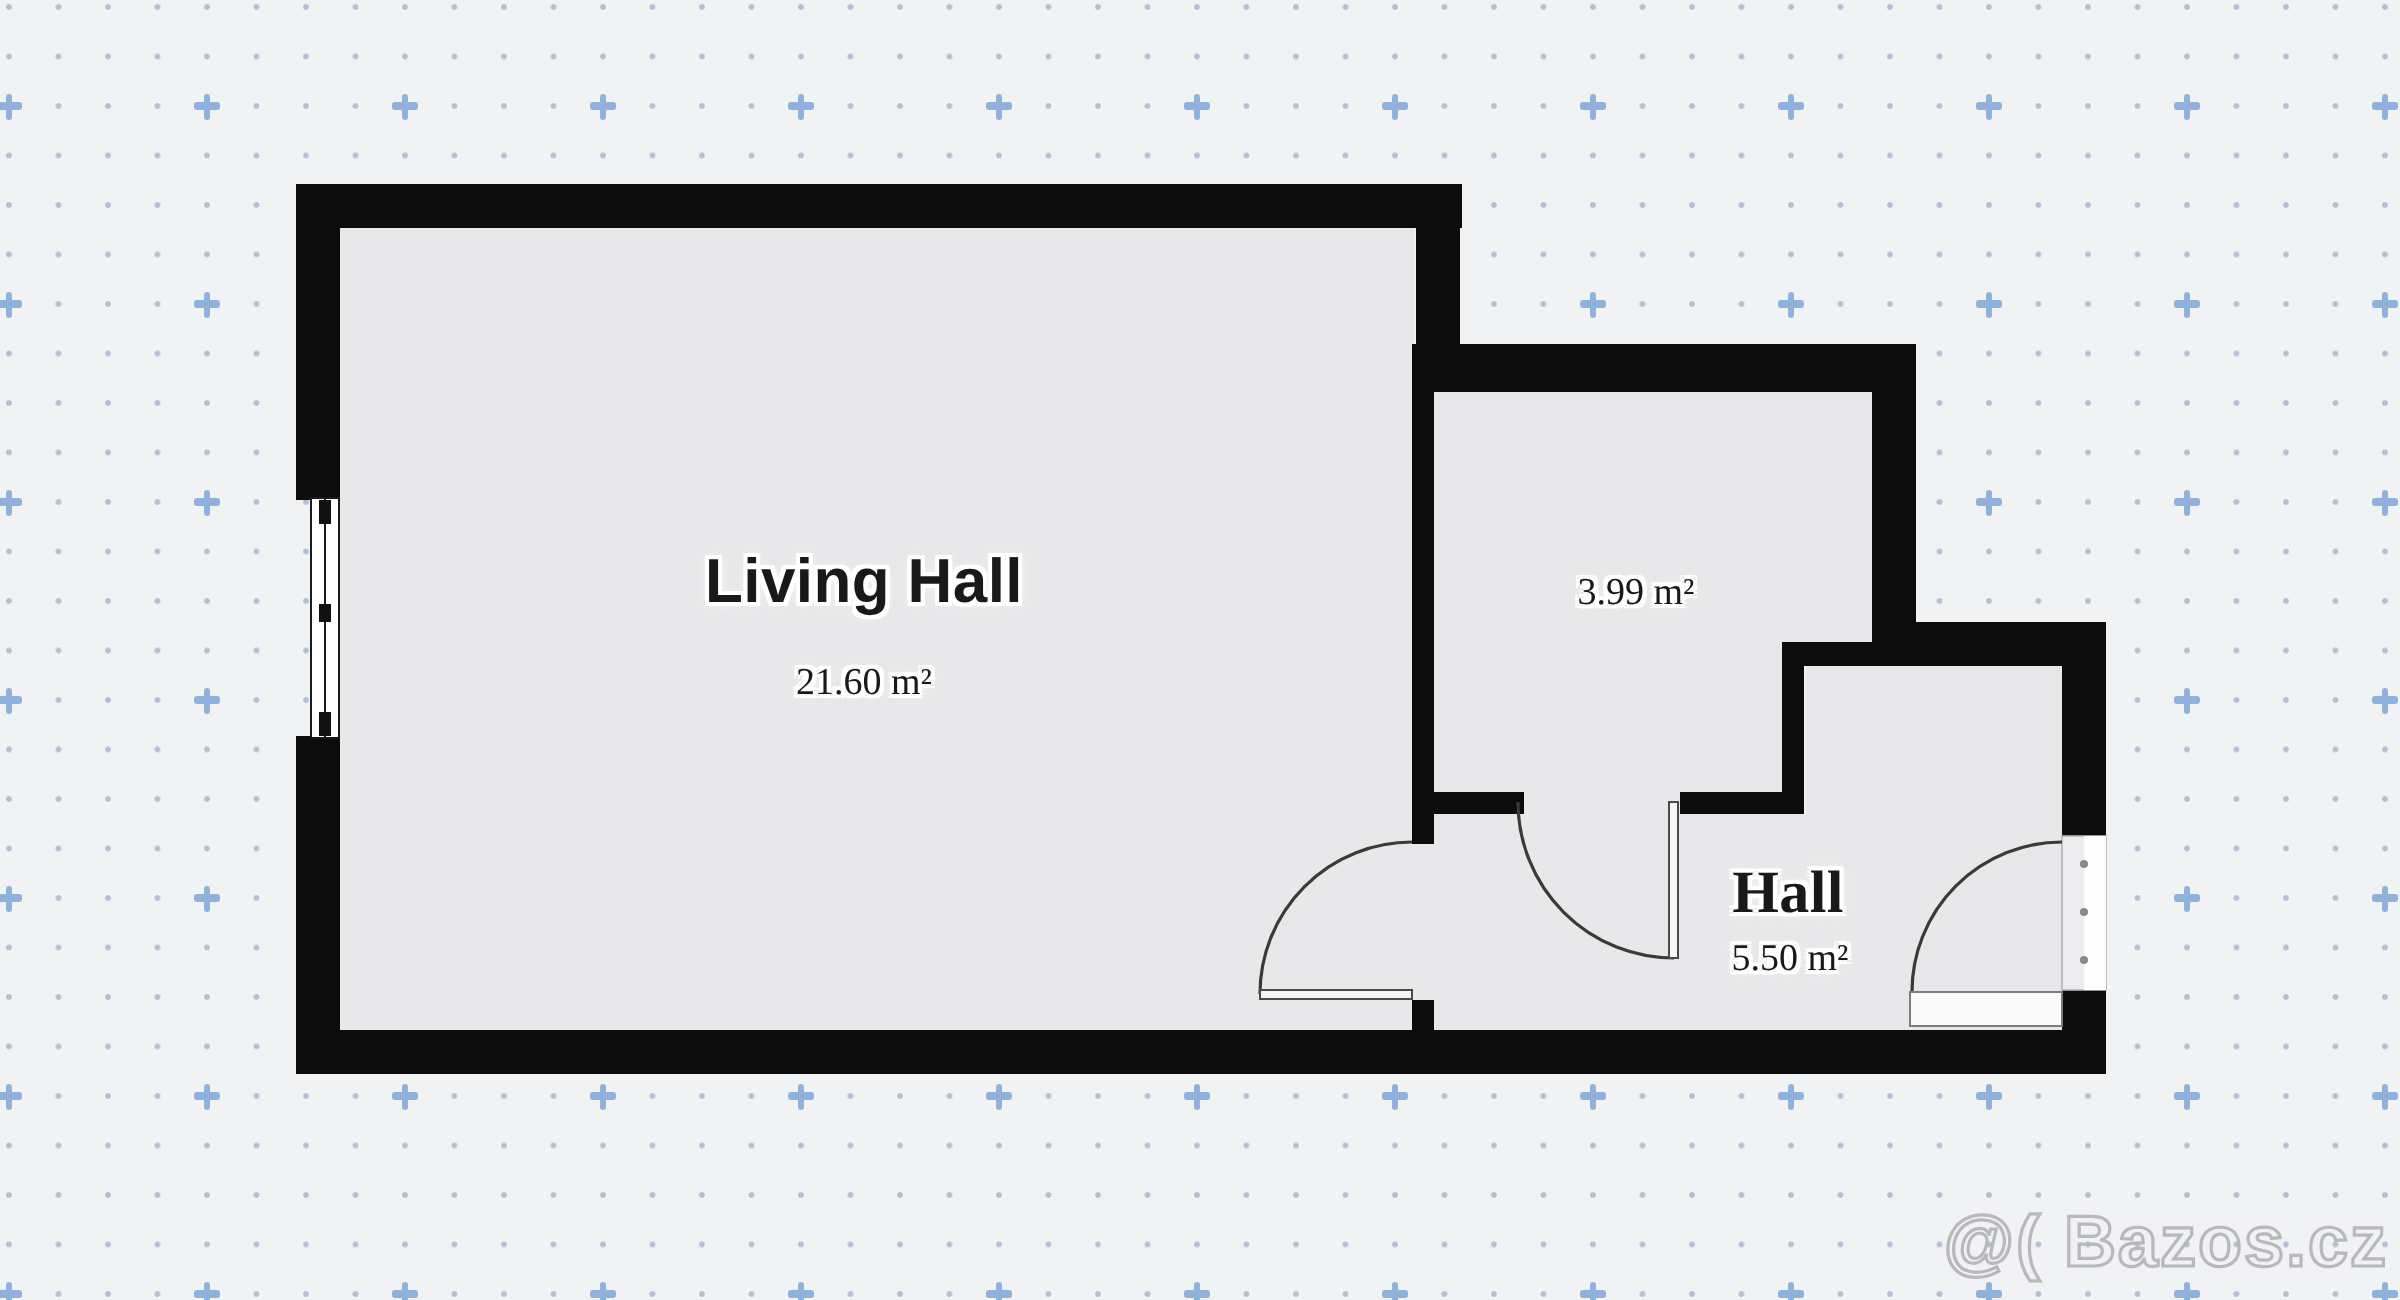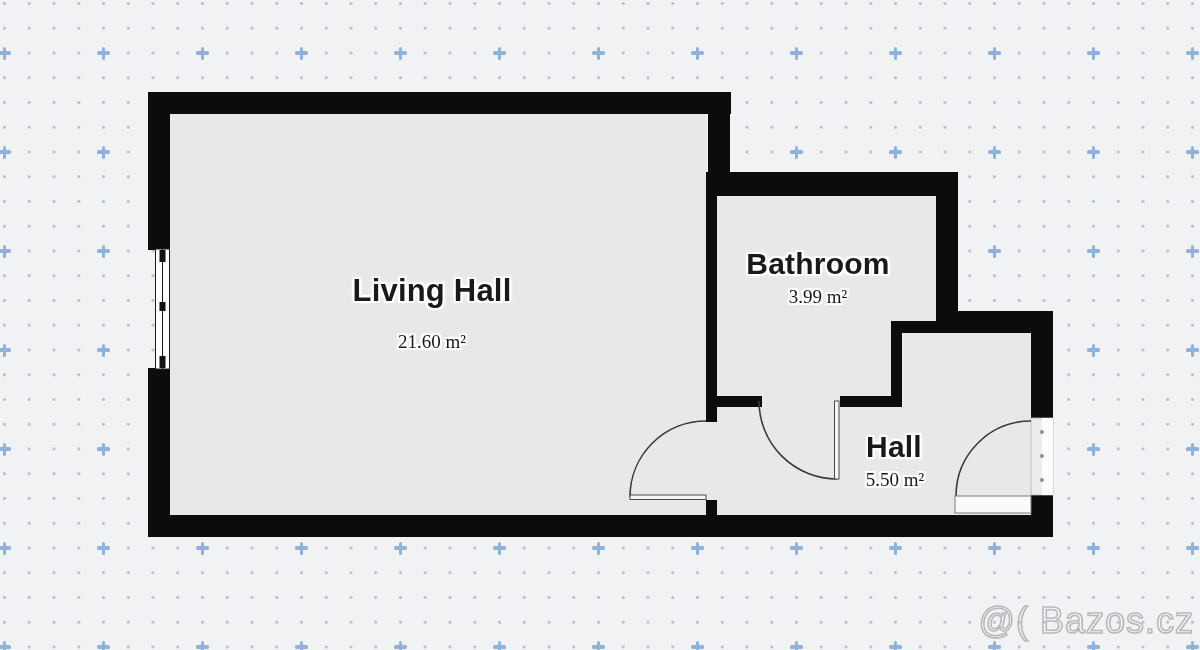--- a/index.html
+++ b/index.html
@@ -20,21 +20,21 @@
   .plus::before{content:"";position:absolute;left:0;top:4.7px;width:13px;height:3.6px;background:var(--plus);border-radius:1.5px;}
   .plus::after{content:"";position:absolute;top:0;left:4.7px;height:13px;width:3.6px;background:var(--plus);border-radius:1.5px;}
   .floor{position:absolute;background:var(--floor);z-index:2;}
   .wall{position:absolute;background:var(--wall);z-index:3;}
   .overlay{position:absolute;left:0;top:0;z-index:4;}
   .room-label{position:absolute;transform:translate(-50%,-50%);z-index:5;color:var(--ink);white-space:nowrap;
     text-shadow:-2px -2px 0 var(--halo),2px -2px 0 var(--halo),-2px 2px 0 var(--halo),2px 2px 0 var(--halo),
       0 -2px 0 var(--halo),0 2px 0 var(--halo),-2px 0 0 var(--halo),2px 0 0 var(--halo),0 0 6px var(--halo);}
   .room-name{font-size:31px;font-weight:600;letter-spacing:.2px;}
   .room-area{font-size:19px;font-weight:400;font-family:Liberation Serif, serif;}
-  .watermark{position:absolute;right:6px;bottom:8px;z-index:6;font-size:36px;font-weight:400;letter-spacing:1px;
+  .watermark{position:absolute;right:6px;bottom:8px;z-index:6;font-size:36px;font-weight:700;letter-spacing:1px;
     color:transparent;-webkit-text-stroke:1.6px var(--wm);opacity:.95;}
 </style>
 </head>
 <body>
 
 <div class="stage">
 
   <div class="pattern" id="pattern">
       <div class="plus" style="left: -2px; top: 46.5px;"></div>
       <div class="plus" style="left: 97px; top: 46.5px;"></div>
@@ -181,20 +181,19 @@
       <circle cx="1042" cy="456" r="2" fill="#8a8a8e"></circle>
       <circle cx="1042" cy="480" r="2" fill="#8a8a8e"></circle>
       <path d="M 1031,421 A 75 75 0 0 0 956,496" fill="none" stroke="#3a3a3a" stroke-width="1.6"></path>
       <rect x="955" y="496" width="76" height="17" fill="#fafafb" stroke="#7d7d80" stroke-width="1"></rect>
     </g>
   </svg>
 
   <div class="room-label room-name" style="left:432px;top:291px;">Living Hall</div>
   <div class="room-label room-area" style="left:432px;top:342px;">21.60 m²</div>
 
-  <div class="room-label room-name" style="left:818px;top:264px;font-size:30px;">Bathroom</div>
   <div class="room-label room-area" style="left:818px;top:297px;">3.99 m²</div>
 
-  <div class="room-label room-name" style="left:894px;top:447px;font-size:30px;">Hall</div>
+  <div class="room-label room-name" style="left:894px;top:447px;font-size:30px;font-family:Liberation Serif, serif;">Hall</div>
   <div class="room-label room-area" style="left:895px;top:480px;">5.50 m²</div>
 
   <div class="watermark">@( Bazos.cz</div>
 </div>
 
 </body></html>

